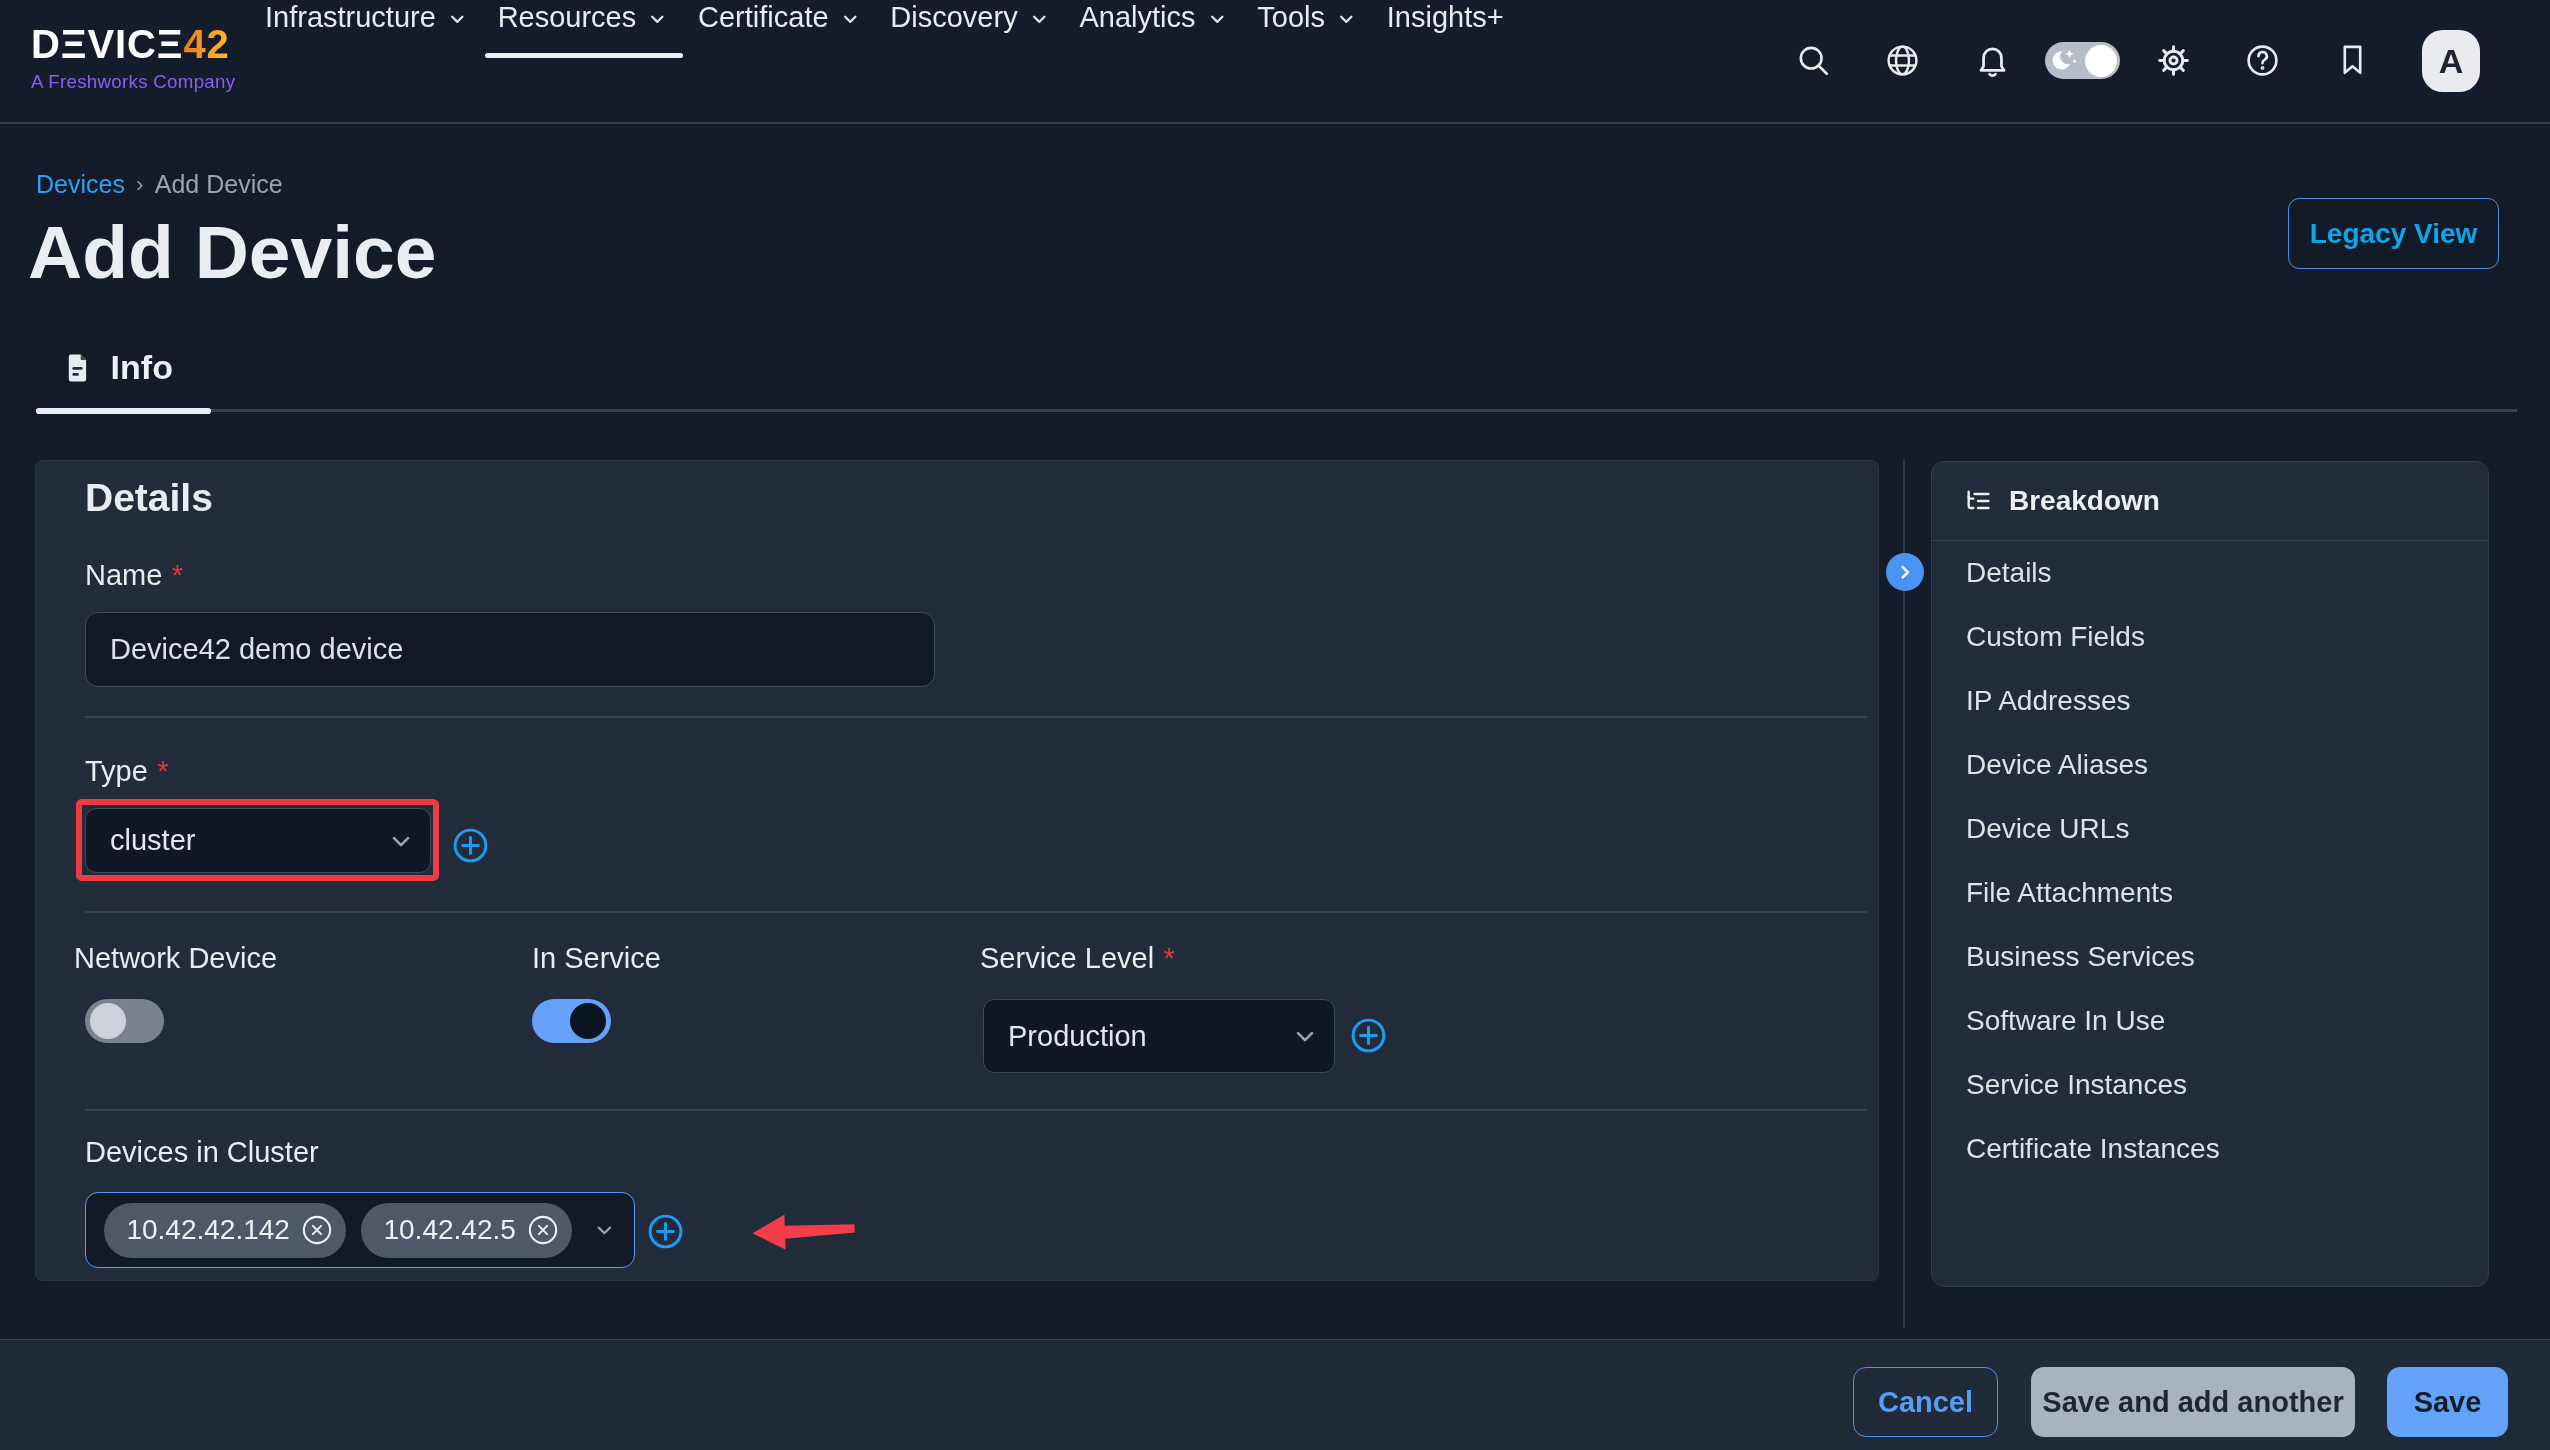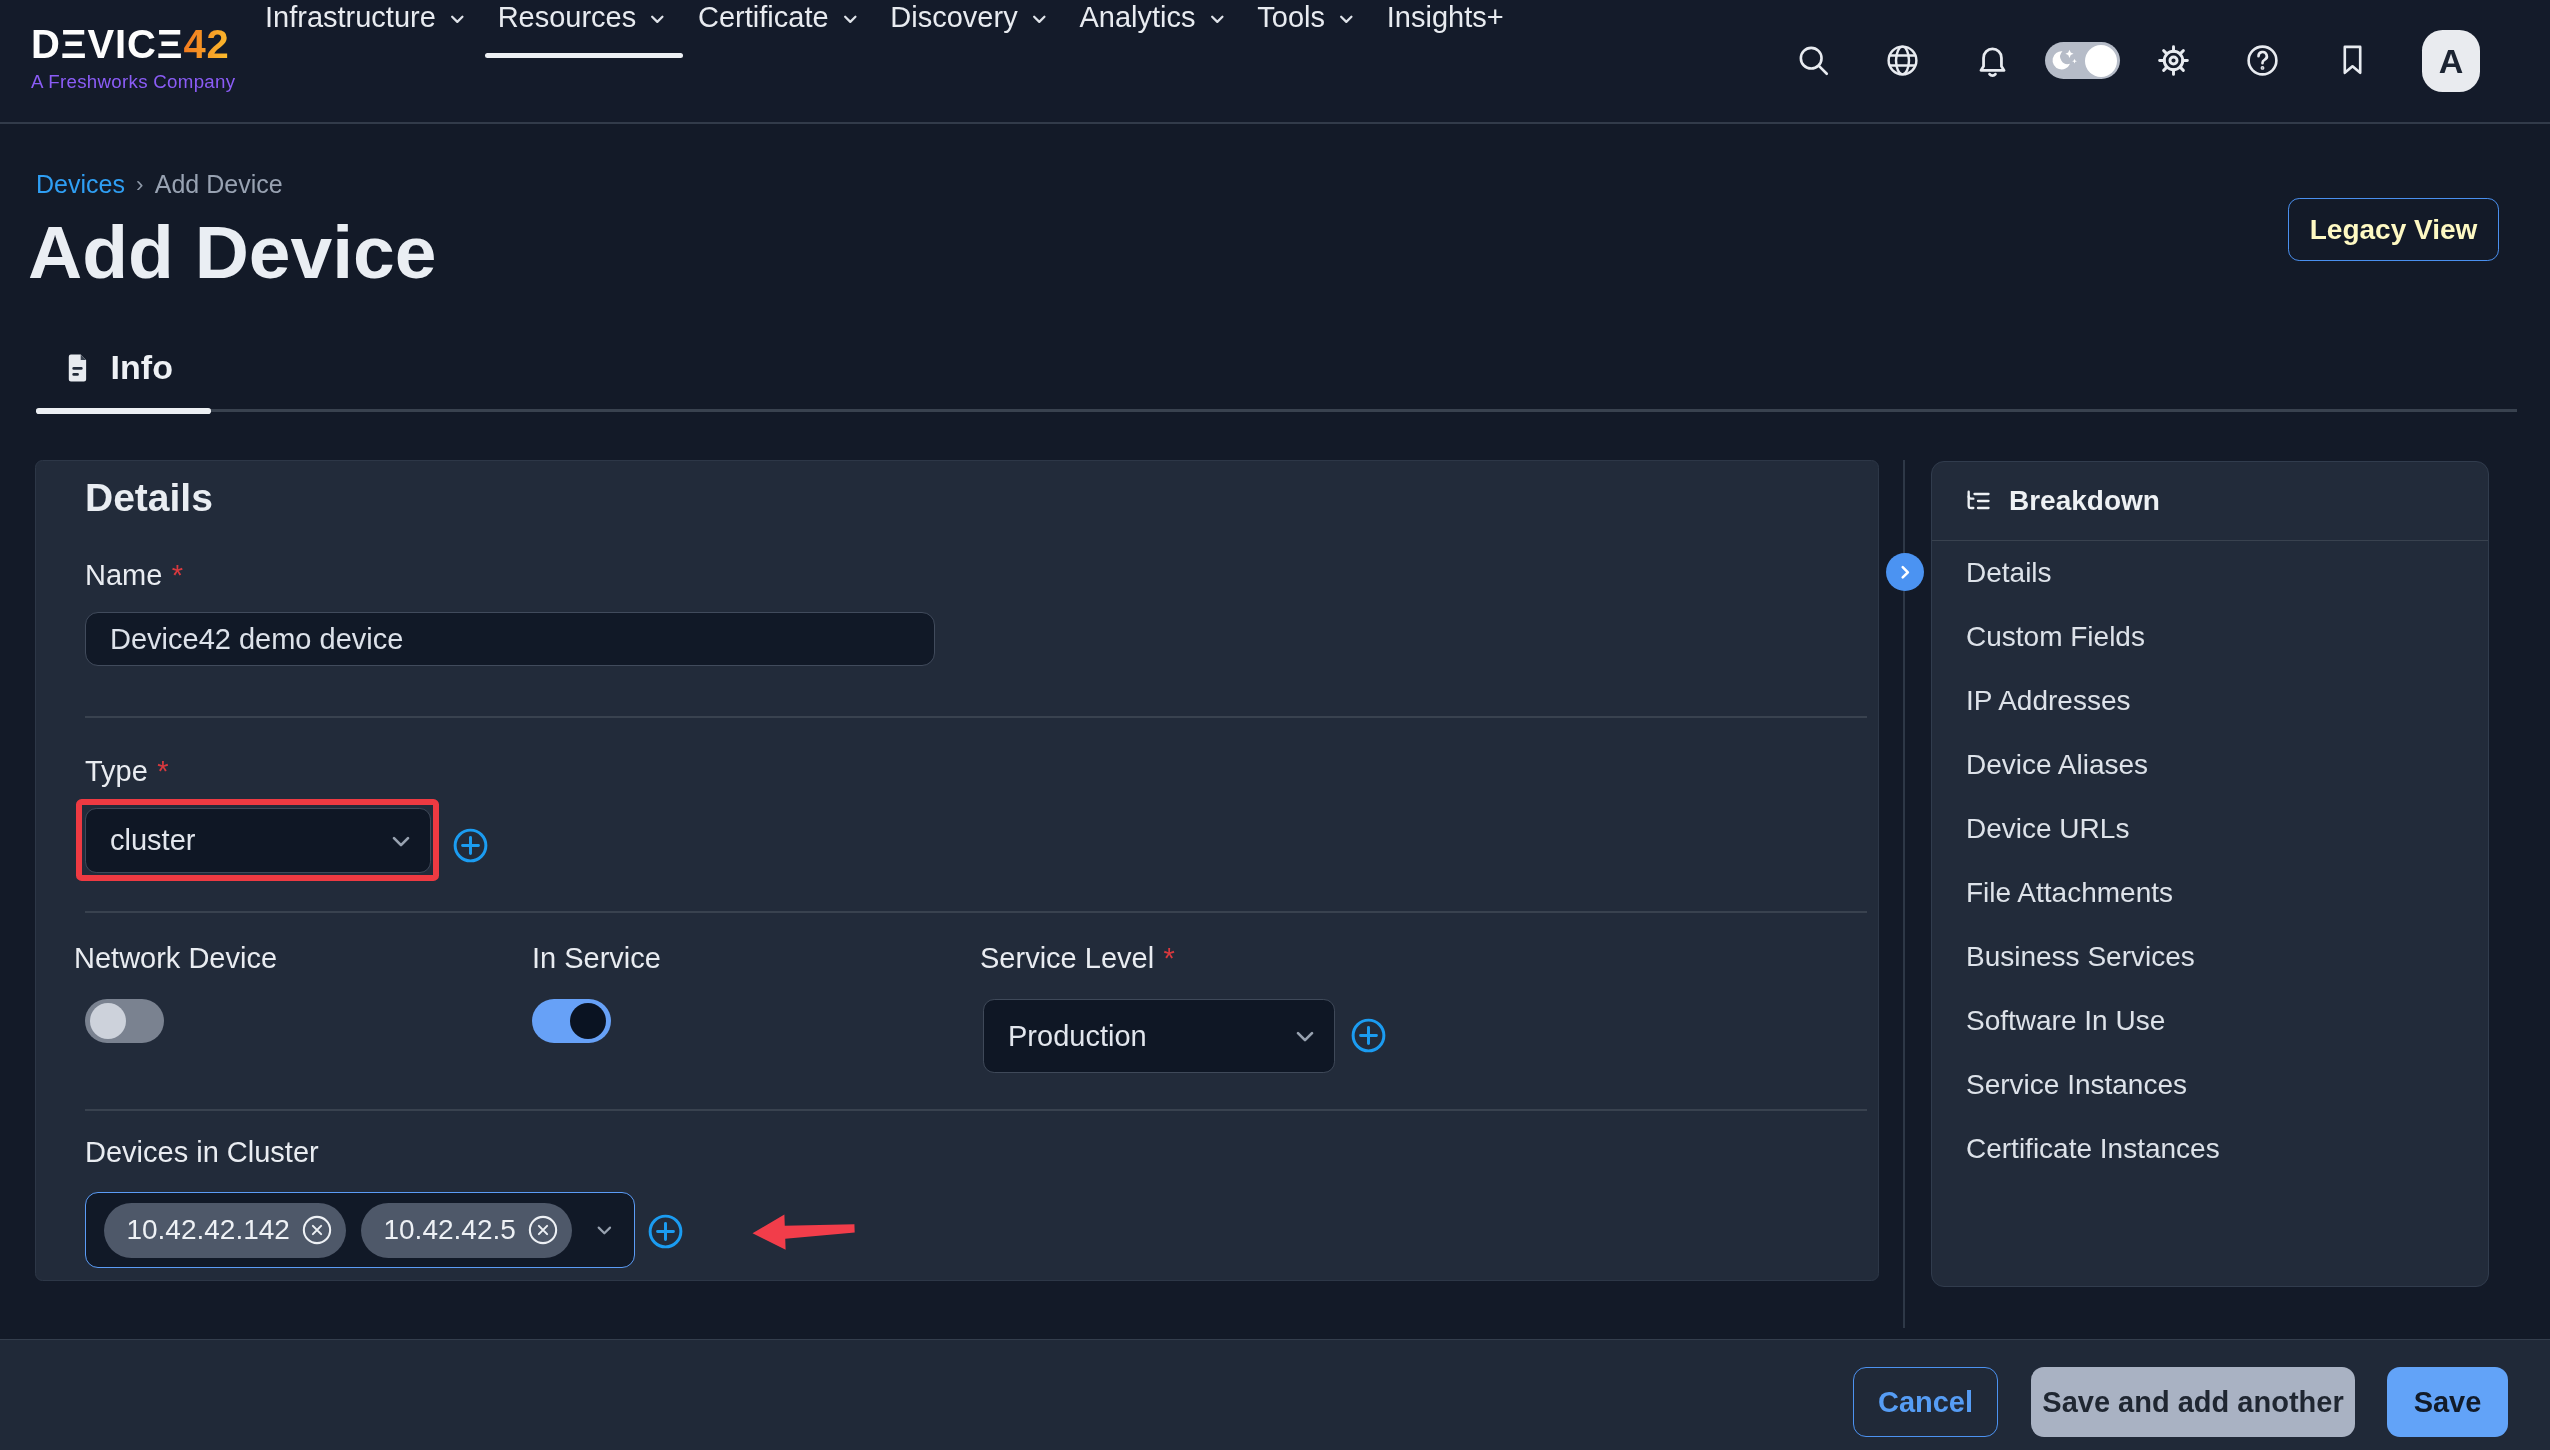--- a/index.html
+++ b/index.html
@@ -20,30 +20,30 @@
 #theme-pill{position:absolute;left:2045px;top:42px;width:75px;height:37px;background:#b6bcc8;border-radius:18.7px;cursor:pointer}
 #theme-pill .knob{position:absolute;right:2.8px;top:2.8px;width:32px;height:32px;border-radius:50%;background:#ffffff}
 #theme-pill .moon{position:absolute;left:5.6px;top:4.7px}
 #avatar{position:absolute;left:2422px;top:30px;width:58px;height:62px;border-radius:20.6px;background:#e9ebef;color:#1c2432;font-size:34px;font-weight:bold;display:flex;align-items:center;justify-content:center;cursor:pointer}
 
 #breadcrumb{position:absolute;left:36px;top:170px;font-size:25px;font-weight:500;display:flex;gap:11.2px;align-items:center}
 .bc-link{color:#2f9ff4;cursor:pointer}
 .bc-sep{color:#8d97a6;font-size:22.4px}
 .bc-cur{color:#98a2b2}
 #page-title{position:absolute;left:28px;top:213px;font-size:75px;font-weight:bold;color:#eaeef3;line-height:79px}
-#legacy-btn{position:absolute;left:2288px;top:198px;width:211px;height:63px;border:1.9px solid #4a90ef;border-radius:11.2px;color:#fef9c3;font-size:28px;font-weight:600;display:flex;align-items:center;justify-content:center;background:transparent;cursor:pointer}
+#legacy-btn{position:absolute;left:2288px;top:198px;width:211px;height:71px;border:1.9px solid #4a90ef;border-radius:11.2px;color:#0ea5e9;font-size:28px;font-weight:600;display:flex;align-items:center;justify-content:center;background:transparent;cursor:pointer}
 #tab-info{position:absolute;left:65px;top:348px;display:flex;align-items:center;gap:19.6px;color:#eef1f5;font-size:34px;font-weight:bold;cursor:pointer}
 #tab-underline{position:absolute;left:36px;top:408px;width:175px;height:5.6px;background:#eceff3;border-radius:2.8px;z-index:2}
 #tab-line{position:absolute;left:36px;top:409px;width:2481px;height:2.8px;background:#39424f}
 
 #main-panel{position:absolute;left:35px;top:460px;width:1844px;height:821px;background:#222b3a;border:0.9px solid #2d3747;border-radius:7.5px}
 .sec-title{position:absolute;left:49px;top:15px;font-size:39px;font-weight:bold;color:#e9edf2}
 .f-label{position:absolute;font-size:29px;font-weight:500;color:#e9ecf1;display:flex;gap:9.3px;white-space:nowrap}
 .req{color:#d8393e}
-.text-input{position:absolute;left:49px;top:151px;width:850px;height:54px;background:#111927;border:1.9px solid #414b5c;border-radius:13px;color:#dde2ea;font-size:29px;display:flex;align-items:center;padding:0 24px;cursor:text}
+.text-input{position:absolute;left:49px;top:151px;width:850px;height:75px;background:#111927;border:1.9px solid #414b5c;border-radius:13px;color:#dde2ea;font-size:29px;display:flex;align-items:center;padding:0 24px;cursor:text}
 .divider{position:absolute;left:49px;width:1782px;height:1.9px;background:#39424f}
 .select{position:absolute;background:#0f1725;border:1.9px solid #3f4959;border-radius:11.2px;display:flex;align-items:center;padding:0 15px 0 24px;color:#e2e6ed;font-size:29px;cursor:pointer}
 .select .sel-chev{margin-left:auto}
 #red-frame{position:absolute;left:40px;top:338px;width:363px;height:82px;border:6.5px solid #ee3a42;border-radius:5.6px;z-index:2;pointer-events:none}
 #type-select{left:49px;top:347px;width:346px;height:65px}
 .plus-btn{position:absolute;width:41px;height:41px;cursor:pointer}
 #type-plus{left:414px;top:364px}
 .toggle{position:absolute;width:79px;height:44px;border-radius:22.4px;cursor:pointer}
 #tg-network{left:49px;top:538px;background:#7a8290}
 #tg-network .knob{position:absolute;left:4.7px;top:3.7px;width:36px;height:36px;border-radius:50%;background:#cdd2db}

